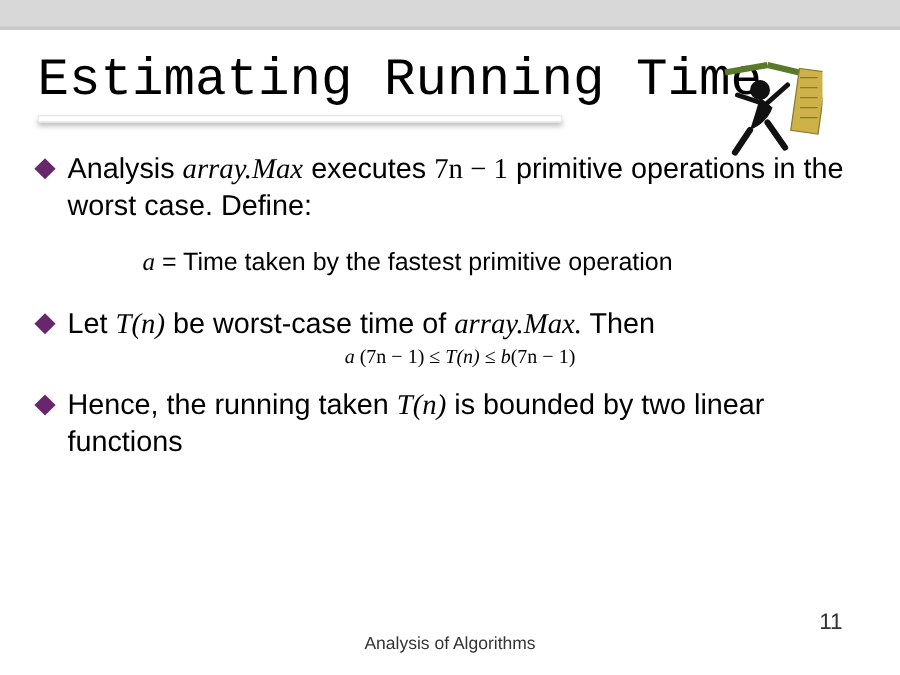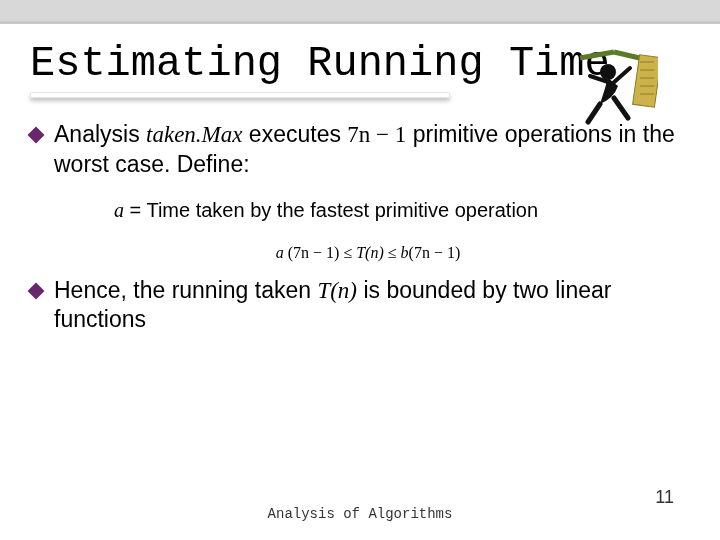--- a/index.html
+++ b/index.html
@@ -68,21 +68,21 @@
     font-family: 'Times New Roman', Times, serif;
     font-size: 16px;
     margin: 2px 0 14px 0;
   }
   .footer-center {
     position: absolute;
     bottom: 18px;
     left: 0;
     width: 100%;
     text-align: center;
-    font-family: Liberation Mono, monospace;
+    font-family: Liberation Sans, sans-serif;
     font-size: 14px;
     color: #333;
     margin-top: 32px;
   }
   .footer-num {
     position: absolute;
     bottom: 32px;
     right: 46px;
     font-family: Tahoma, Verdana, sans-serif;
     font-size: 18px;
@@ -119,29 +119,32 @@
     <path d="M26 56 L14 74" stroke="#111" stroke-width="5" stroke-linecap="round"></path>
     <path d="M40 50 L54 70" stroke="#111" stroke-width="5" stroke-linecap="round"></path>
     <path d="M34 34 L16 28" stroke="#111" stroke-width="4" stroke-linecap="round"></path>
     <path d="M38 36 L56 20" stroke="#111" stroke-width="4" stroke-linecap="round"></path>
   </svg>
 </div>
 
 <div class="content">
 
   <div class="bullet-item">
-    <span>Analysis </span><span class="serif-i ital">taken.Max</span><span> executes </span><span class="serif-i"><span>7n − 1</span></span><span> primitive operations in the worst case.  Define:</span>
+    <span>Analysis </span><span class="serif-i ital">array.Max</span><span> executes </span><span class="serif-i"><span>7n − 1</span></span><span> primitive operations in the worst case.  Define:</span>
   </div>
 
   <div class="sub-defs">
     <div class="row">
       <span class="serif-i ital">a</span><span> = Time taken by the fastest primitive operation</span>
     </div>
   </div>
 
+  <div class="bullet-item" style="margin-bottom:4px;">
+    <span>Let </span><span class="serif-i ital">T(n)</span><span> be worst-case time of </span><span class="serif-i ital">array.Max.</span><span> Then</span>
+  </div>
 
   <div class="center-math">
     <span class="ital">a </span><span>(7n − 1)</span><span> ≤ </span><span class="ital">T(n)</span><span> ≤ </span><span class="ital">b</span><span>(7n − 1)</span>
   </div>
 
   <div class="bullet-item">
     <span>Hence, the running taken </span><span class="serif-i ital">T(n)</span><span> is bounded by two linear functions</span>
   </div>
 
 </div>

